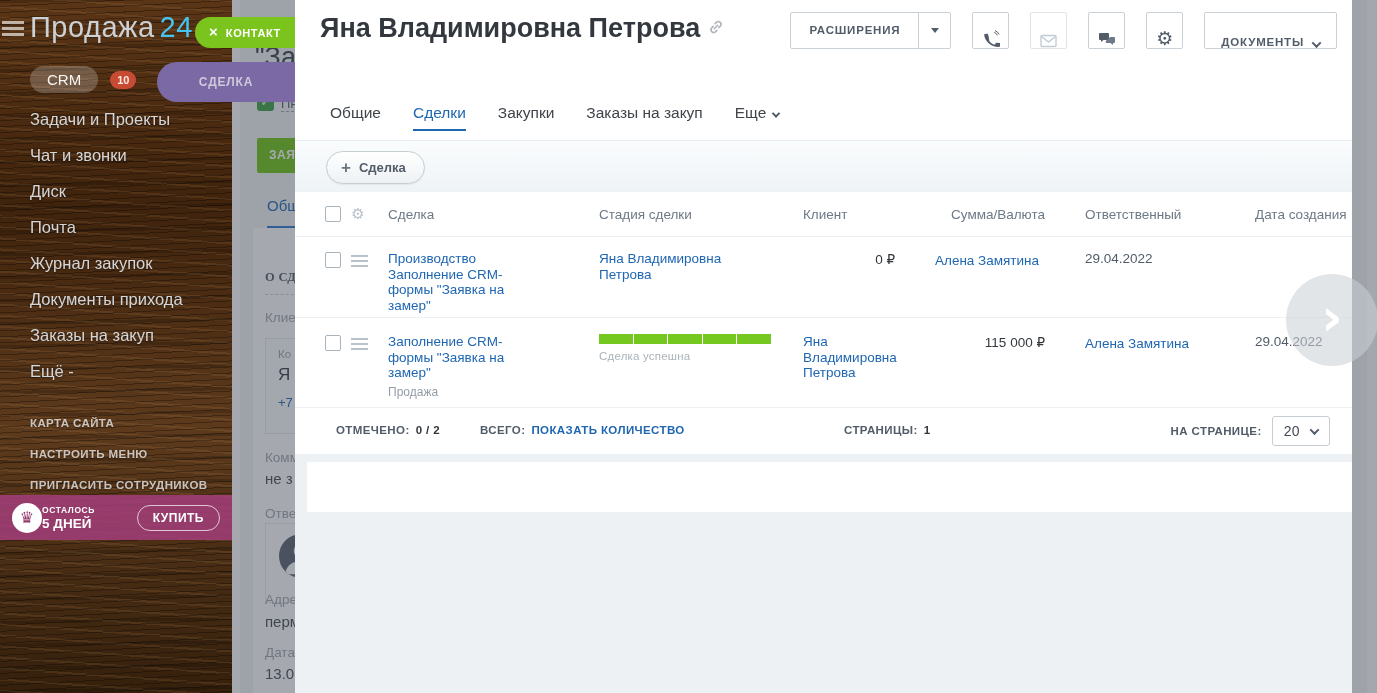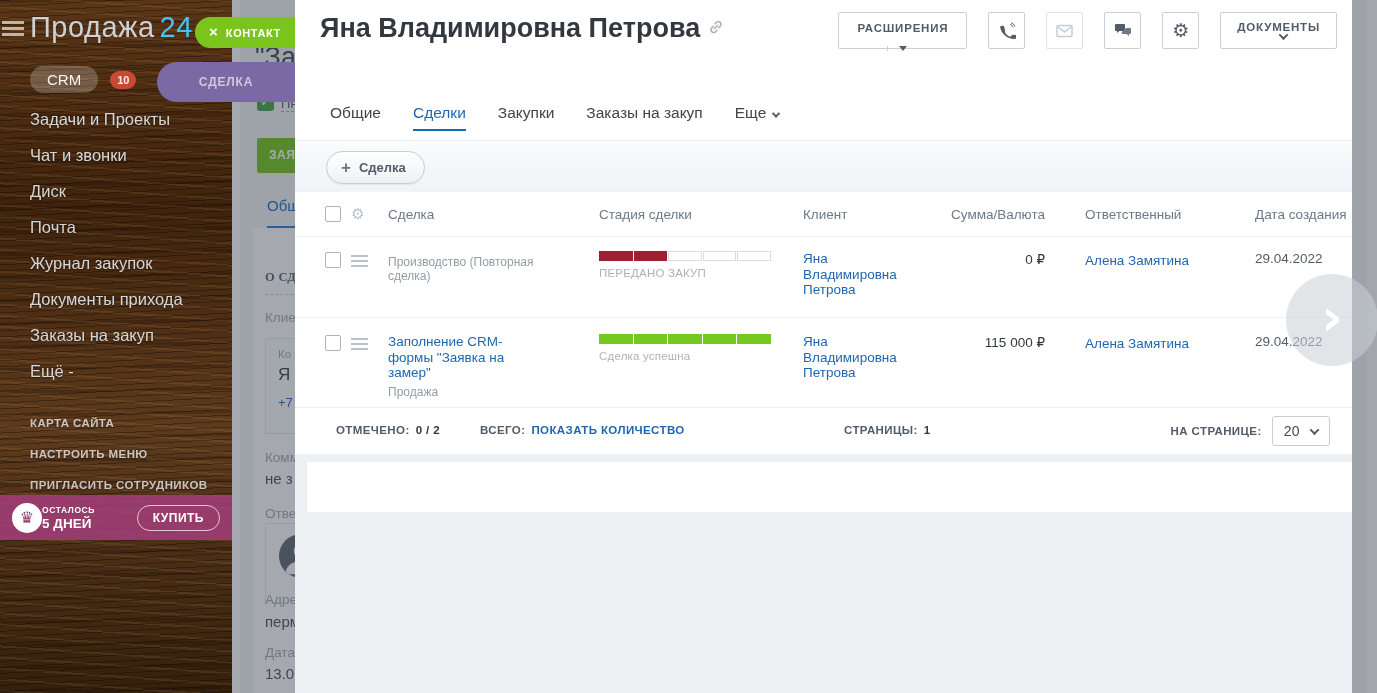--- a/index.html
+++ b/index.html
@@ -90,22 +90,22 @@
   .contact-badge .x { font-size:15px; font-weight:bold; line-height:1; margin-top:-2px; cursor:pointer; }
   .contact-badge .t { font-size:11px; font-weight:bold; letter-spacing:.6px; }
 
   
   .panel { position:absolute; left:295px; top:0; width:1057px; height:693px; background:#fff;
     z-index:5; overflow:hidden; }
   .page-title { position:absolute; left:25px; top:13px; font-size:27px; color:#33383e; }
   .link-ico { display:inline-block; margin-left:8px; vertical-align:2px; opacity:.8; cursor:pointer; }
 
   .toolbar { position:absolute; right:15px; top:12px; display:flex; gap:21px; height:37px; }
-  .tb-btn { display:flex; align-items:center; justify-content:center; border:1px solid #c9d0d6;
-    border-radius:2px; background:#fff; cursor:pointer;flex-direction:column; }
+  .tb-btn { display:flex; align-items:flex-end; justify-content:center; border:1px solid #c9d0d6;
+    border-radius:2px; background:#fff; cursor:pointer; }
   .btn-ext { padding:0; }
   .btn-ext .main { padding:0 18px; font-size:11.5px; font-weight:bold; color:#525c69;
     letter-spacing:.8px; line-height:35px; }
   .btn-ext .split { width:32px; height:35px; border-left:1px solid #c9d0d6; display:flex;
     align-items:center; justify-content:center; }
   .tri-down { width:0; height:0; border-left:4.5px solid transparent; border-right:4.5px solid transparent;
     border-top:5px solid #525c69; }
   .icon-btn { width:37px; }
   .icon-btn.disabled { border-color:#dfe4e8; cursor:default; }
   .btn-docs { padding:0 16px; font-size:11.5px; font-weight:bold; color:#525c69; letter-spacing:.8px; }
@@ -337,31 +337,22 @@
     </div>
 
     <div class="grid-row grid-cols row1" style="--segc: #9e1e32;">
       <input type="checkbox" class="cb" style="">
       <span class="handle">
           <i></i>
           <i></i>
           <i></i>
         </span>
       <div class="cell">
+        <a class="deal-link">Производство Заполнение CRM-формы "Заявка на замер"</a>
         <div class="deal-sub">Производство (Повторная сделка)</div>
-      </div>
-      <div class="cell">
-        <div class="stage-bar">
-          <span class="seg on"></span>
-            <span class="seg on"></span>
-            <span class="seg"></span>
-            <span class="seg"></span>
-            <span class="seg"></span>
-        </div>
-        <div class="stage-label">ПЕРЕДАНО ЗАКУП</div>
       </div>
       <div class="cell">
         <a class="client-link">Яна Владимировна Петрова</a>
       </div>
       <div class="sum-cell">0 ₽</div>
       <div class="cell">
         <a class="resp-link">Алена Замятина</a>
       </div>
       <div class="cell date-cell">29.04.2022</div>
     </div>

